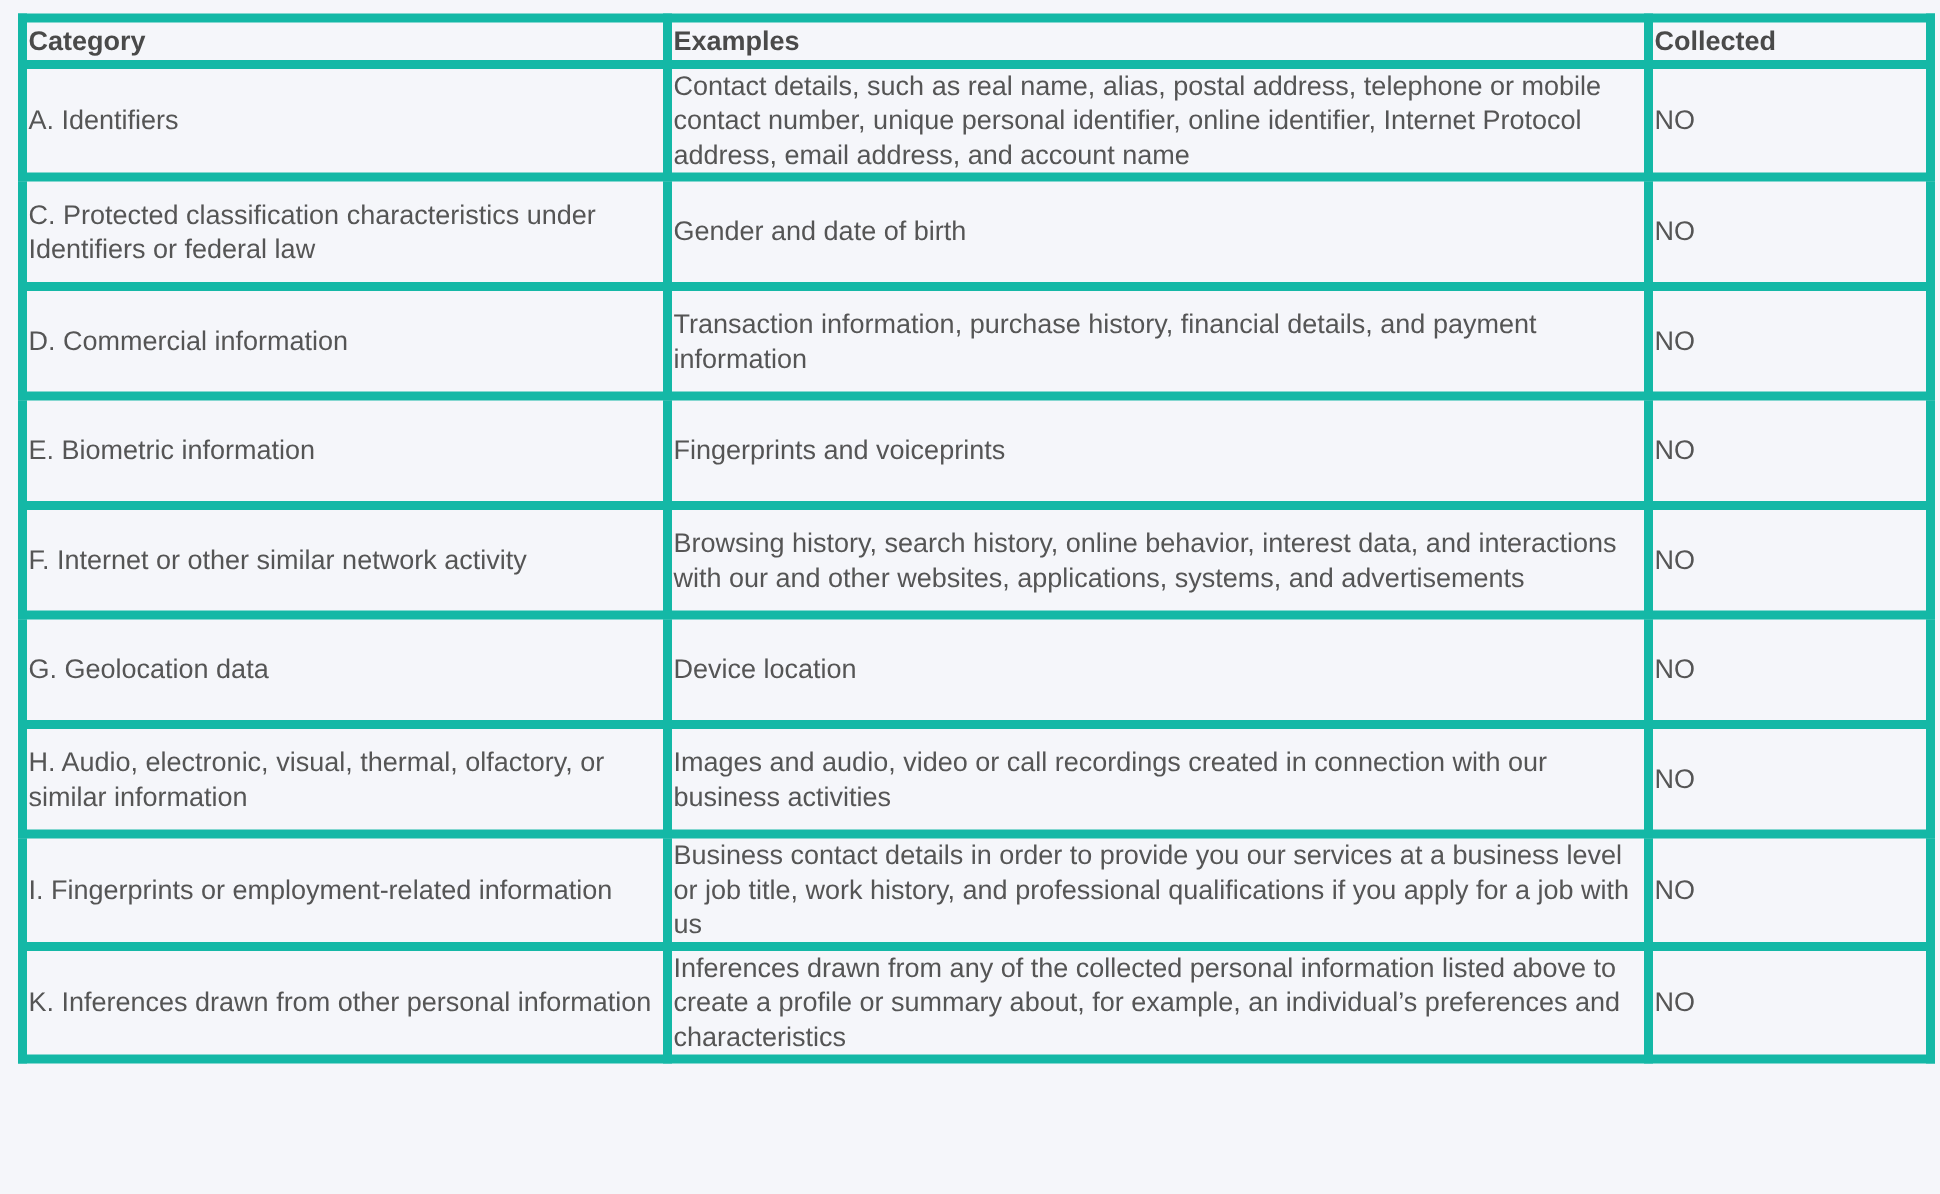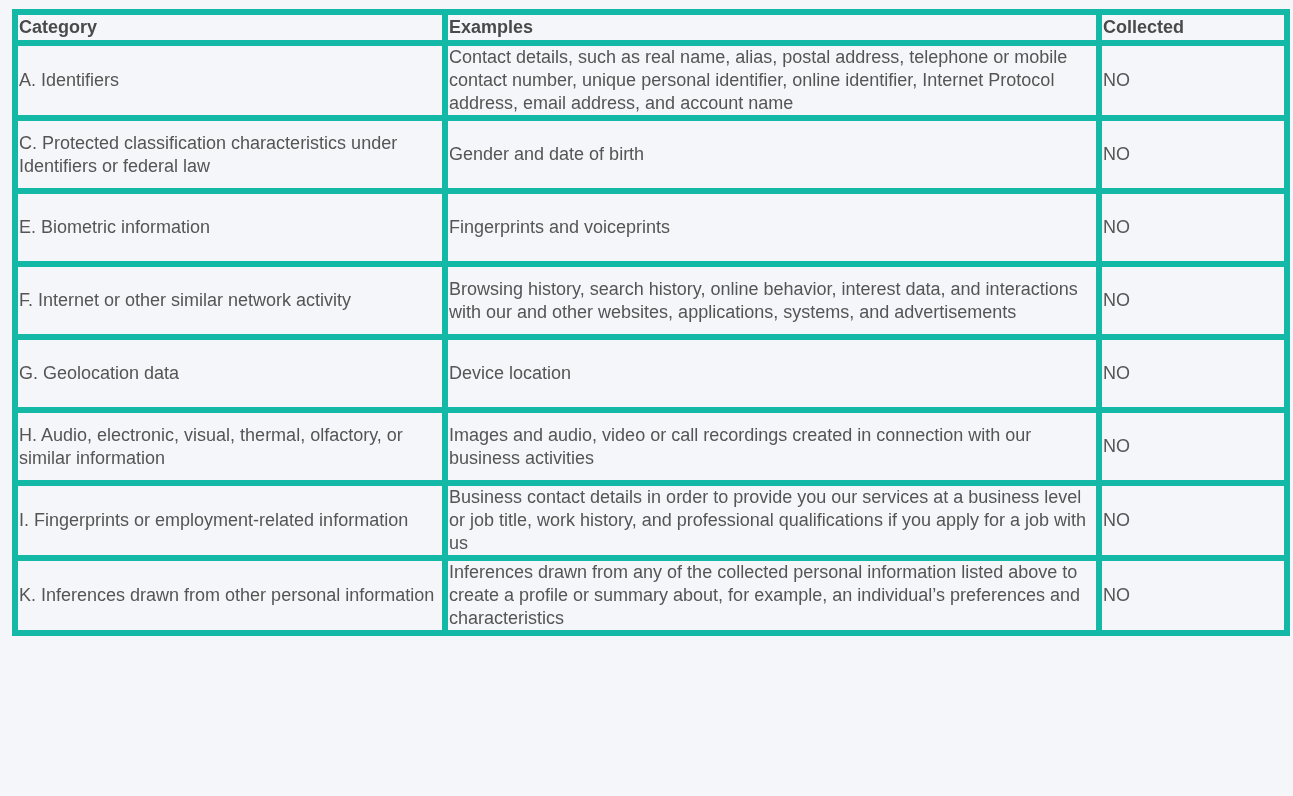--- a/index.html
+++ b/index.html
@@ -69,20 +69,25 @@
       <td>A. Identifiers</td>
       <td>Contact details, such as real name, alias, postal address, telephone or mobile contact number, unique personal identifier, online identifier, Internet Protocol address, email address, and account name</td>
       <td class="collected-cell">NO</td>
     </tr>
     <tr>
       <td>C. Protected classification characteristics under Identifiers or federal law</td>
       <td>Gender and date of birth</td>
       <td class="collected-cell">NO</td>
     </tr>
     <tr>
+      <td>D. Commercial information</td>
+      <td>Transaction information, purchase history, financial details, and payment information</td>
+      <td class="collected-cell">NO</td>
+    </tr>
+    <tr>
       <td>E. Biometric information</td>
       <td>Fingerprints and voiceprints</td>
       <td class="collected-cell">NO</td>
     </tr>
     <tr>
       <td>F. Internet or other similar network activity</td>
       <td>Browsing history, search history, online behavior, interest data, and interactions with our and other websites, applications, systems, and advertisements</td>
       <td class="collected-cell">NO</td>
     </tr>
     <tr>

